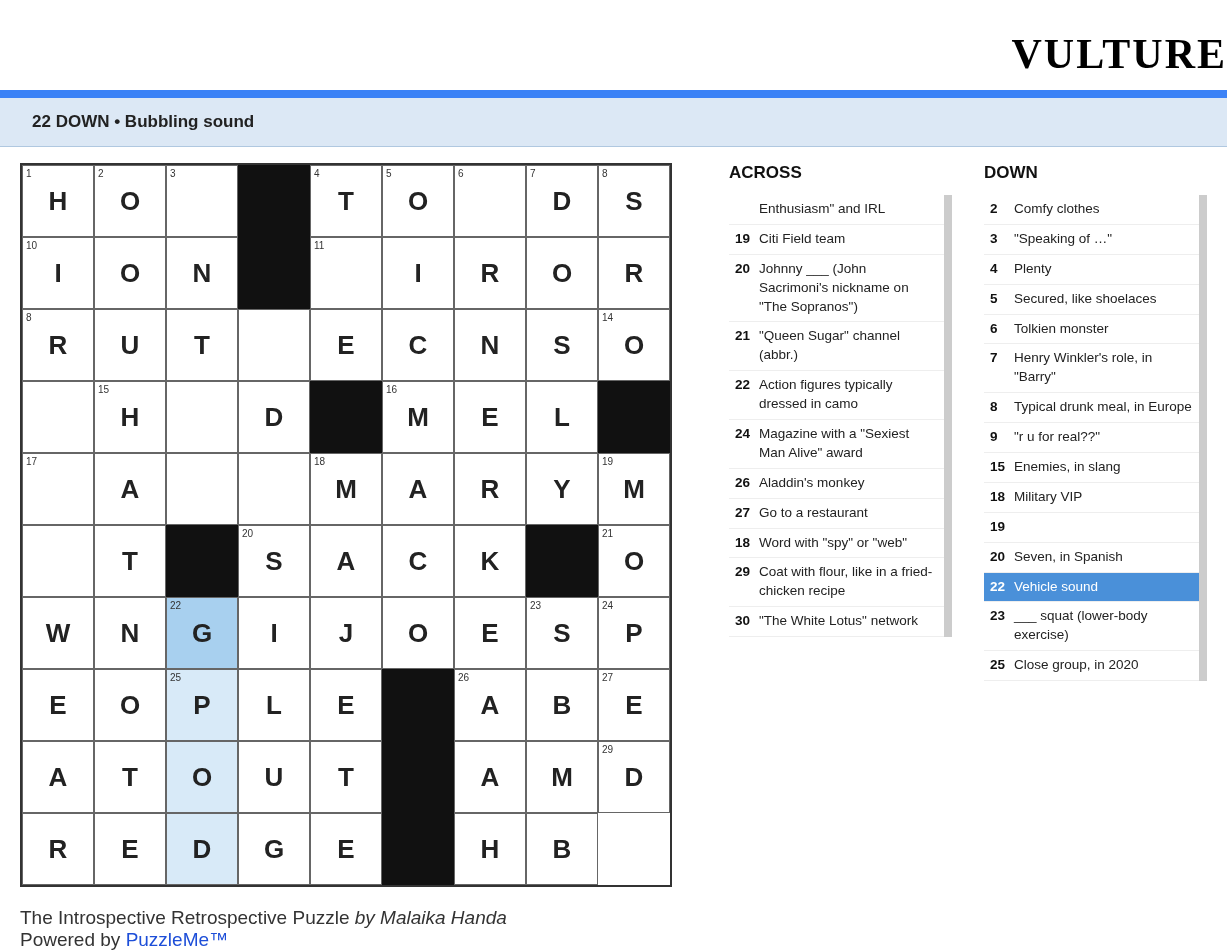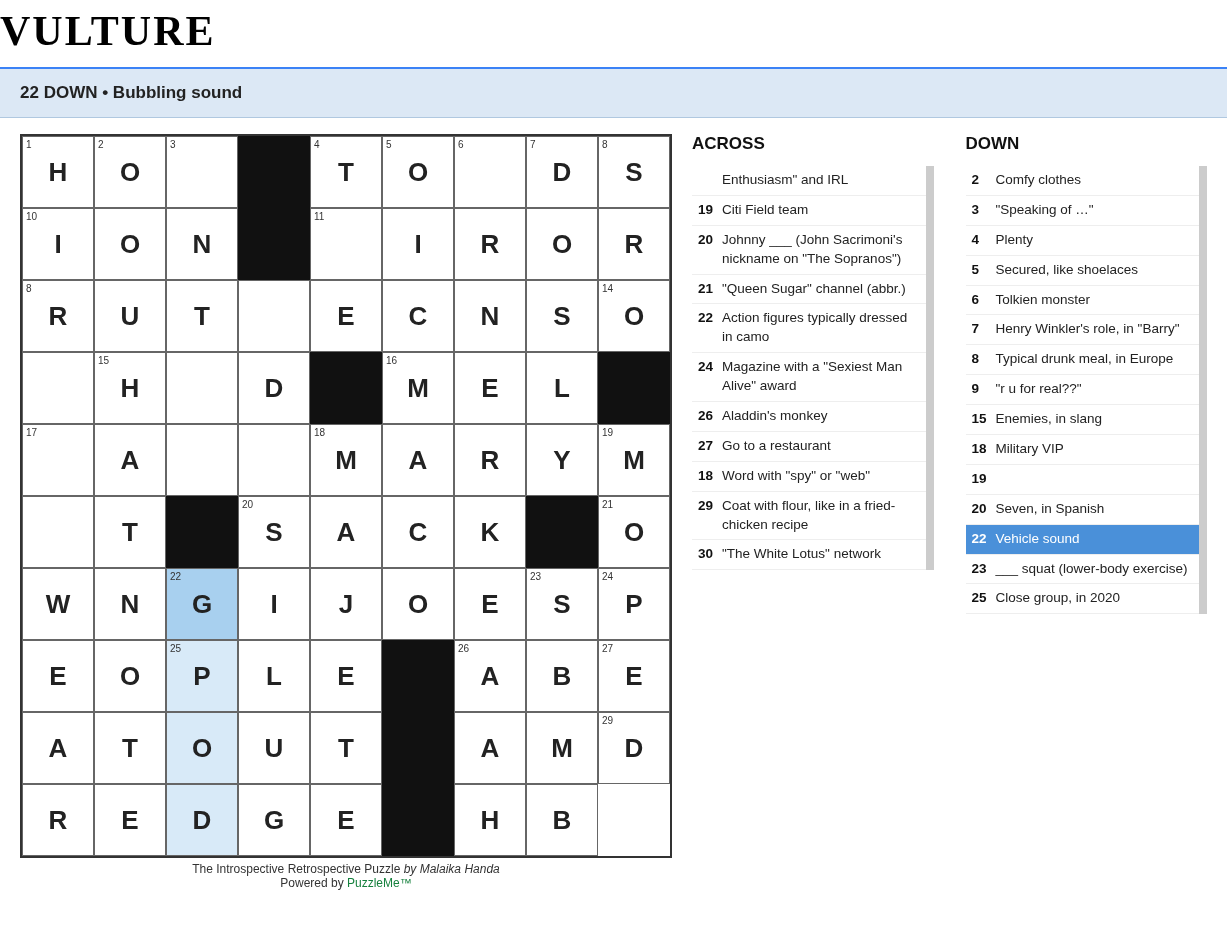--- a/index.html
+++ b/index.html
@@ -1,33 +1,33 @@
 <!DOCTYPE html>
 <html><head>
   <meta charset="utf-8">
   <style>
     * { box-sizing: border-box; margin: 0; padding: 0; }
     body { font-family: Arial, sans-serif; background: #fff; width: 1227px; }
 
     #header {
-      text-align: left;
-      padding: 7px 0 12px;
-      border-bottom: 2px solid #3b82f6;
+      text-align: right;
+      padding: 30px 0 12px;
+      border-bottom: 8px solid #3b82f6;
     }
     #header h1 {
       font-size: 42px;
       font-weight: 900;
       letter-spacing: 2px;
       font-family: Georgia, serif;
       text-transform: uppercase;
     }
 
     #clue-bar {
       background: #dce8f5;
-      padding: 14px 20px;
+      padding: 14px 32px;
       font-size: 17px;
       font-weight: bold;
       color: #222;
       border-bottom: 1px solid #b0c8e0;
     }
 
     #main {
       display: flex;
       padding: 16px 20px;
       gap: 20px;
@@ -77,35 +77,35 @@
       font-weight: normal;
       color: #333;
     }
     .cell-letter {
       font-size: 26px;
       font-weight: bold;
       line-height: 1;
     }
 
     #grid-footer {
-      text-align: center;
-      margin-top: 4px;
-      font-size: 12px;
+      margin-top: 20px;
+      font-size: 19px;
       color: #333;
     }
     #grid-footer a {
-      color: #15803d;
+      color: #1d4ed8;
       text-decoration: none;
     }
 
     
     #clues-container {
       display: flex;
       gap: 32px;
       flex: 1;
+      margin-left: 37px;
     }
 
     .clue-section {
       flex: 1;
       display: flex;
       flex-direction: column;
     }
 
     .clue-section-title {
       font-size: 17px;

